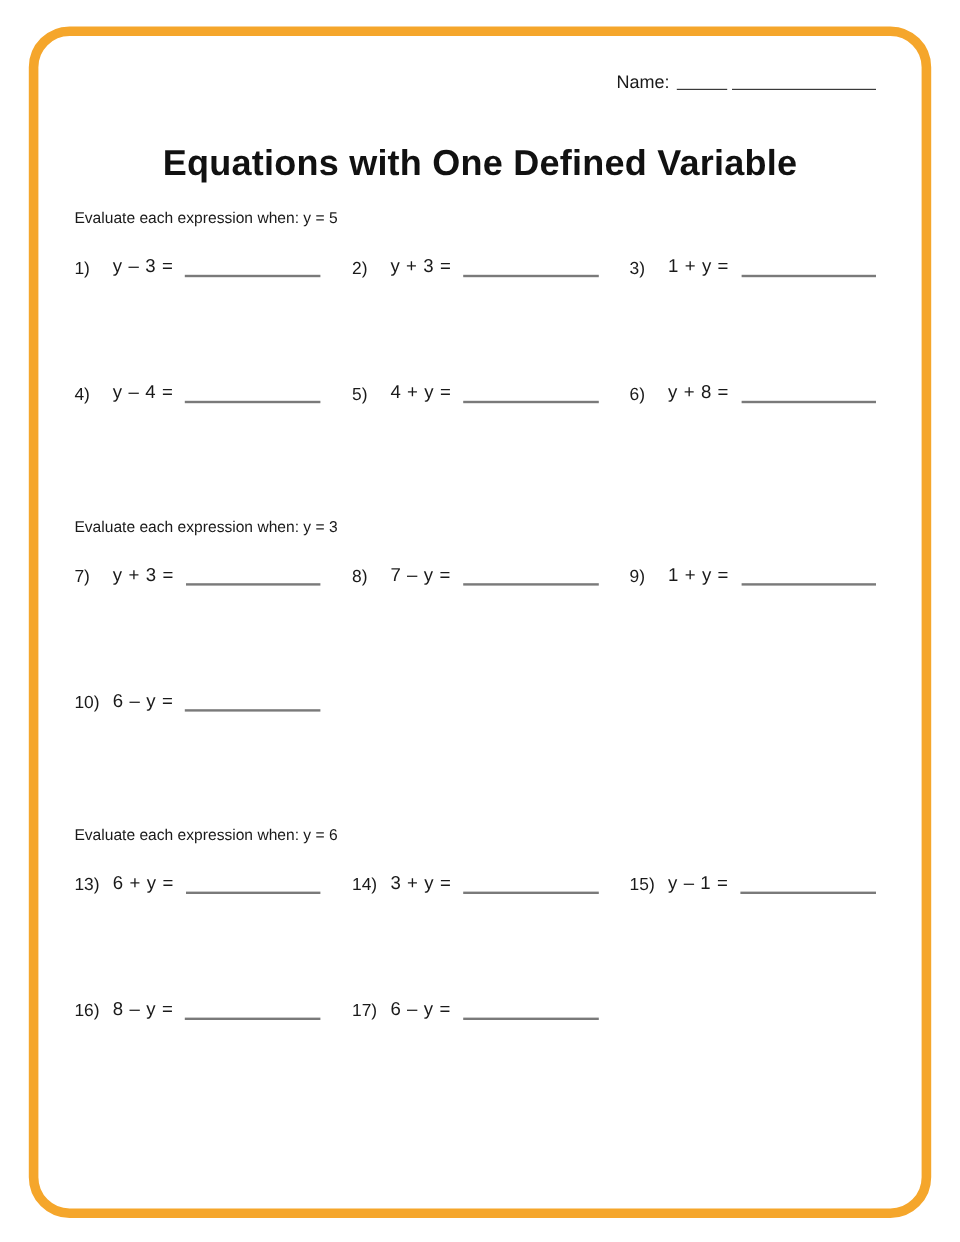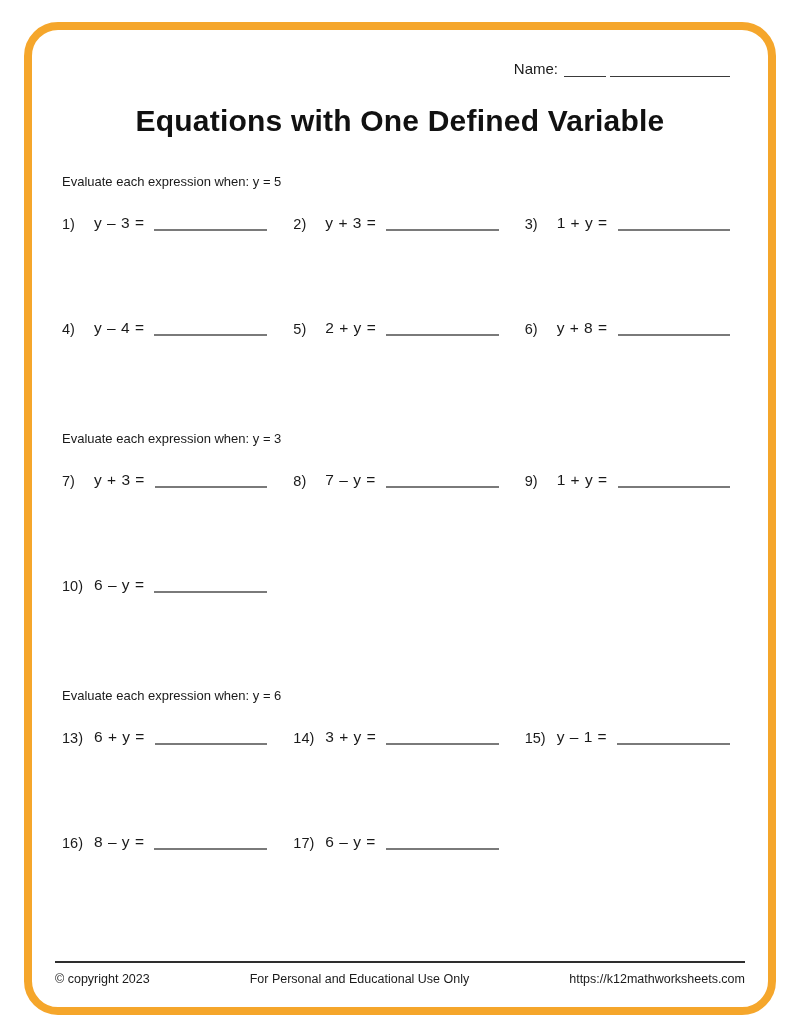--- a/index.html
+++ b/index.html
@@ -22,38 +22,38 @@
     border: 8px solid var(--border, #F5A62B);
     border-radius: 34px;
     pointer-events: none;
   }
   
   .name-row {
     position: absolute;
     top: 60px;
     right: 70px;
     display: flex;
-    align-items: flex-end;
+    align-items: flex-start;
     font-size: 15px;
     color: #1a1a1a;
   }
   .name-label { margin-right: 6px; }
   .name-line-seg {
     display: inline-block;
     border-bottom: 1.6px solid #3a3a3a;
     height: 14px;
   }
   .name-line-1 { width: 42px; margin-right: 4px; }
   .name-line-2 { width: 120px; }
   
   .title {
     position: absolute;
     top: 104px;
     left: 0; right: 0;
-    margin: 0;
+    margin: 16px;
     text-align: center;
     font-size: 30px;
     font-weight: 700;
     letter-spacing: 0.2px;
     color: #111111;
   }
   
   .worksheet {
     position: absolute;
     top: 173px;
@@ -148,21 +148,21 @@
         </div>
       </div>
       <div class="prob-row">
         <div class="problem">
           <span class="pnum">4)</span>
           <span class="pexpr">y – 4 =</span>
           <span class="pline"></span>
         </div>
         <div class="problem">
           <span class="pnum">5)</span>
-          <span class="pexpr">2 + y =</span>
+          <span class="pexpr">4 + y =</span>
           <span class="pline"></span>
         </div>
         <div class="problem">
           <span class="pnum">6)</span>
           <span class="pexpr">y + 8 =</span>
           <span class="pline"></span>
         </div>
       </div>
     </div>
 
@@ -222,18 +222,13 @@
         <div class="problem">
           <span class="pnum">17)</span>
           <span class="pexpr">6 – y =</span>
           <span class="pline"></span>
         </div>
       </div>
     </div>
 
   </div>
 
-  <div class="footer">
-    <span>© copyright 2023</span>
-    <span>For Personal and Educational Use Only</span>
-    <span>https://k12mathworksheets.com</span>
-  </div>
 </div>
 
 </body></html>

